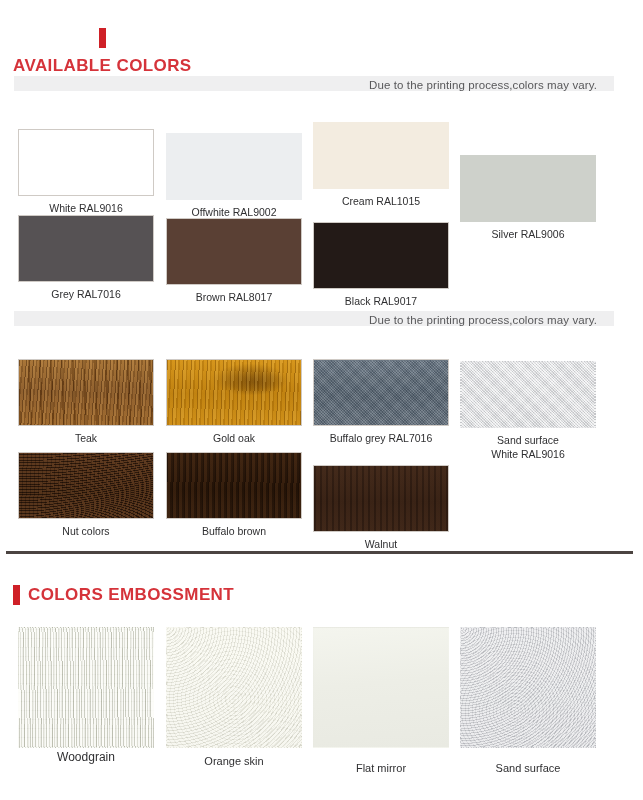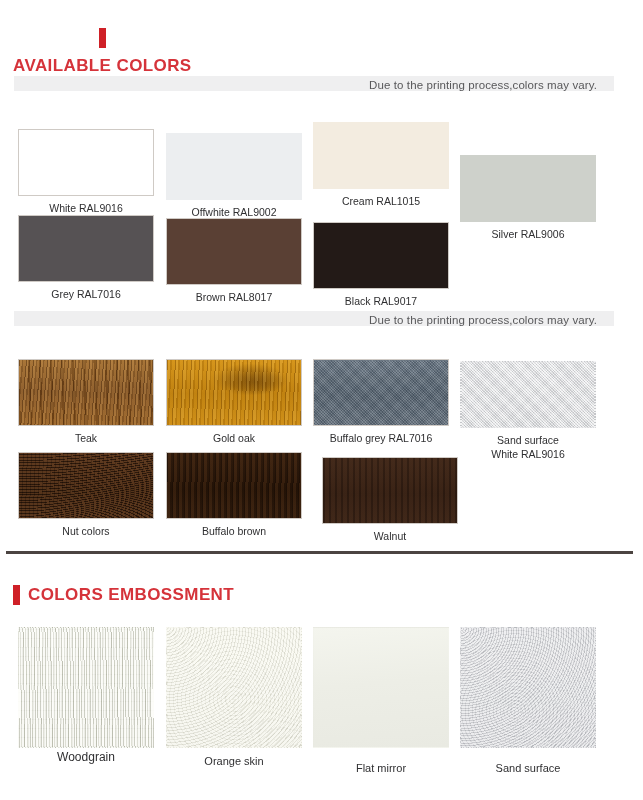--- a/index.html
+++ b/index.html
@@ -287,21 +287,21 @@
     <div class="cell" style="left:18px;top:100px;">
       <div class="chip tex-nutbrown"></div>
       <div class="caption">Nut colors</div>
     </div>
 
     <div class="cell" style="left:166px;top:100px;">
       <div class="chip tex-buffalo"></div>
       <div class="caption">Buffalo brown</div>
     </div>
 
-    <div class="cell" style="left:313px;top:105px;margin-left:9px;">
+    <div class="cell" style="left:313px;top:113px;">
       <div class="chip tex-walnut"></div>
       <div class="caption">Walnut</div>
     </div>
   </div>
 
   <div class="divider" style="top:551px;"></div>
 
   <div class="section-head" style="position:absolute;left:13px;top:585px;">
     <span class="accent-bar"></span>
     <span class="section-title">COLORS EMBOSSMENT</span>

